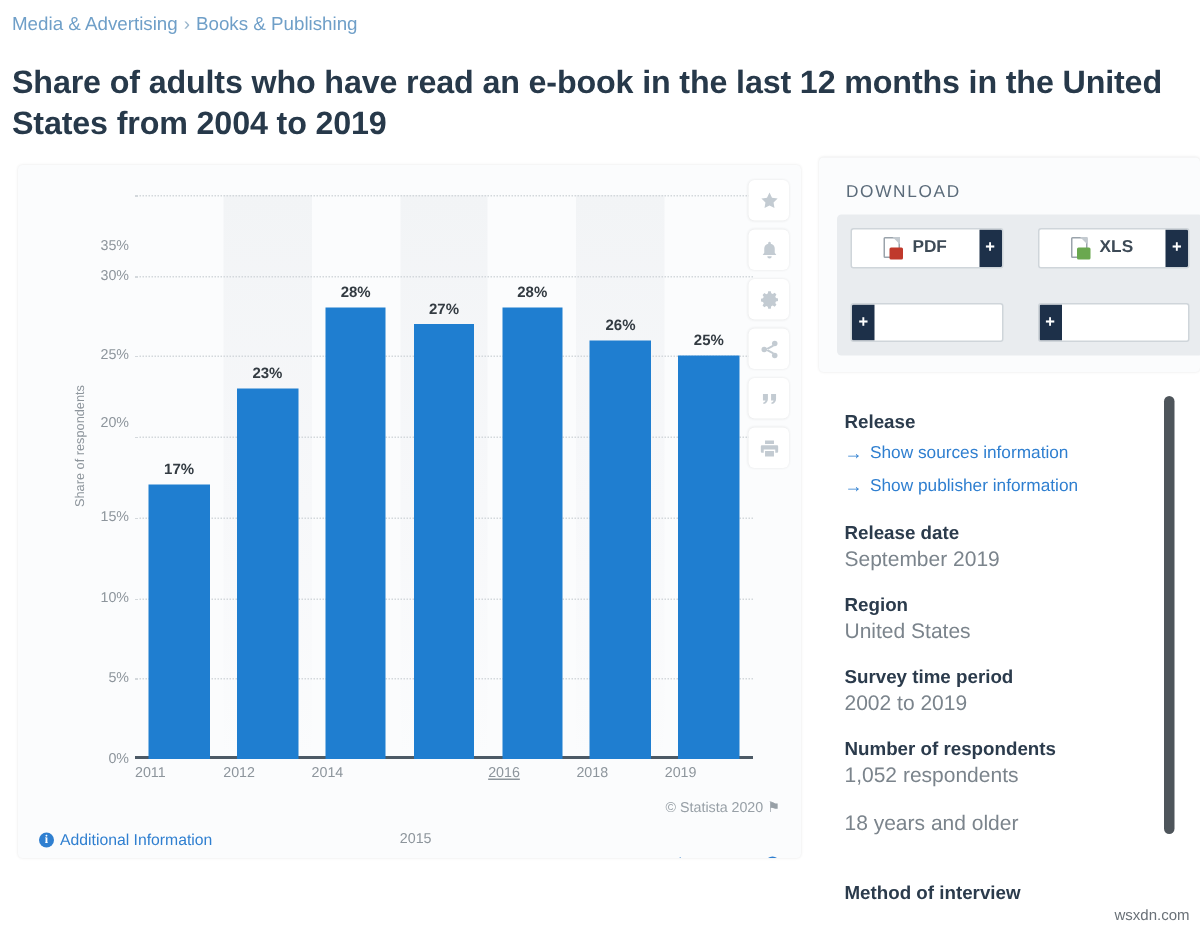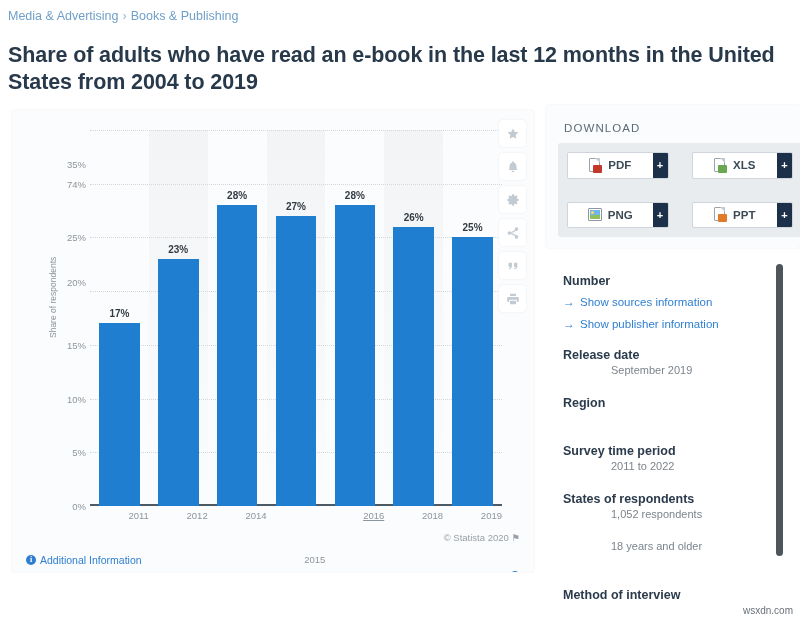--- a/index.html
+++ b/index.html
@@ -74,21 +74,21 @@
     background: #1f7ed0;
   }
   .bar-label {
     position: absolute;
     font-size: 10px; font-weight: bold; color: #333b42;
     text-align: center; white-space: nowrap;
   }
   .xtick {
     position: absolute; top: 400px;
     font-size: 9.5px; color: #8d959c;
-    text-align: right; white-space: nowrap;
+    text-align: left; white-space: nowrap;
   }
 
   
   .chart-tools {
     position: absolute; right: 8px; top: 10px;
     display: flex; flex-direction: column; gap: 6px;
   }
   .tool-btn {
     width: 27px; height: 27px; border-radius: 4px;
     background: #ffffff;
@@ -179,21 +179,21 @@
   .sources-panel {
     position: absolute; left: 546px; top: 258px;
     width: 254px; height: 361px;
     background: #ffffff;
     overflow: hidden;
   }
   .src-block { position: absolute; left: 17px; width: 215px; }
   .src-h {
     font-size: 12.5px; font-weight: bold; color: #2b3b4c; margin: 0 0 2px 0;
   }
-  .src-v { font-size: 11px; color: #7b848c; margin-left: 48px; }
+  .src-v { font-size: 14px; color: #7b848c; }
   .src-link {
     font-size: 11.5px; color: #2f7fd0; white-space: nowrap;
     display: flex; align-items: center; gap: 5px; line-height: 17px;
   }
   .arrow-ico { font-size: 12px; color: #2f7fd0; }
 
   .scrollbar-track {
     position: absolute; right: 17px; top: 258px;
     width: 7px; height: 361px; background: #ffffff;
   }
@@ -221,21 +221,21 @@
 
   <div class="chart-card">
     <div class="plot-wrap">
       <div class="ytick-holder" id="ytick-holder">
           <div class="ytick" style="top: 396px;">0%</div>
           <div class="ytick" style="top: 342.286px;">5%</div>
           <div class="ytick" style="top: 288.571px;">10%</div>
           <div class="ytick" style="top: 234.857px;">15%</div>
           <div class="ytick" style="top: 172px;">20%</div>
           <div class="ytick" style="top: 127.429px;">25%</div>
-          <div class="ytick" style="top: 73.7143px;">74%</div>
+          <div class="ytick" style="top: 73.7143px;">30%</div>
           <div class="ytick" style="top: 20px; margin-top: 34px;">35%</div>
         </div>
       <div class="yaxis-title">Share of respondents</div>
       <div class="plot" id="plot">
           <div class="col-shade" style="left: 294.286px; width: 58.8571px;"></div>
           <div class="col-shade" style="left: 176.571px; width: 58.8571px;"></div>
           <div class="col-shade" style="left: 58.8571px; width: 58.8571px;"></div>
         <div class="axis-line"></div>
       <div class="gridline" style="top: 322.286px;"></div>
           <div class="gridline" style="top: 268.571px;"></div>
@@ -342,69 +342,54 @@
             <span class="file-ico">
               <span class="sheet"></span>
               <span class="fold"></span>
               <span class="badge" style="background:#6aa84f"></span>
             </span>
             <span class="dl-label">XLS</span>
           </span>
           <span class="dl-plus">+</span>
         </div>
         <div class="dl-btn">
-          <span class="dl-main">
-            <span class="png-ico">
-              <span class="sky"></span>
-              <span class="grass"></span>
-              <span class="sun"></span>
-            </span>
-            <span class="dl-label">PNG</span>
-          </span>
           <span class="dl-plus">+</span>
         </div>
         <div class="dl-btn">
-          <span class="dl-main">
-            <span class="file-ico">
-              <span class="sheet"></span>
-              <span class="fold"></span>
-              <span class="badge" style="background:#e07b2a"></span>
-            </span>
-            <span class="dl-label">PPT</span>
-          </span>
           <span class="dl-plus">+</span>
         </div>
       </div>
   </div>
 
   <div class="sources-panel" id="sources-panel">
       <div class="src-block " style="top: 16px;">
-        <div class="src-h">Number</div>
+        <div class="src-h">Release</div>
       </div>
       <div class="src-block src-link" style="top: 36px;">
         <span class="arrow-ico">→</span>
         <span>Show sources information</span>
       </div>
       <div class="src-block src-link" style="top: 58px;">
         <span class="arrow-ico">→</span>
         <span>Show publisher information</span>
       </div>
       <div class="src-block " style="top: 90px;">
         <div class="src-h">Release date</div>
         <div class="src-v">September 2019</div>
       </div>
       <div class="src-block " style="top: 138px;">
         <div class="src-h">Region</div>
+        <div class="src-v">United States</div>
       </div>
       <div class="src-block " style="top: 186px;">
         <div class="src-h">Survey time period</div>
-        <div class="src-v">2011 to 2022</div>
+        <div class="src-v">2002 to 2019</div>
       </div>
       <div class="src-block " style="top: 234px;">
-        <div class="src-h">States of respondents</div>
+        <div class="src-h">Number of respondents</div>
         <div class="src-v">1,052 respondents</div>
       </div>
       <div class="src-block " style="top: 282px;">
         <div class="src-v">18 years and older</div>
       </div>
       <div class="src-block " style="top: 330px;">
         <div class="src-h">Method of interview</div>
       </div>
     </div>
 

